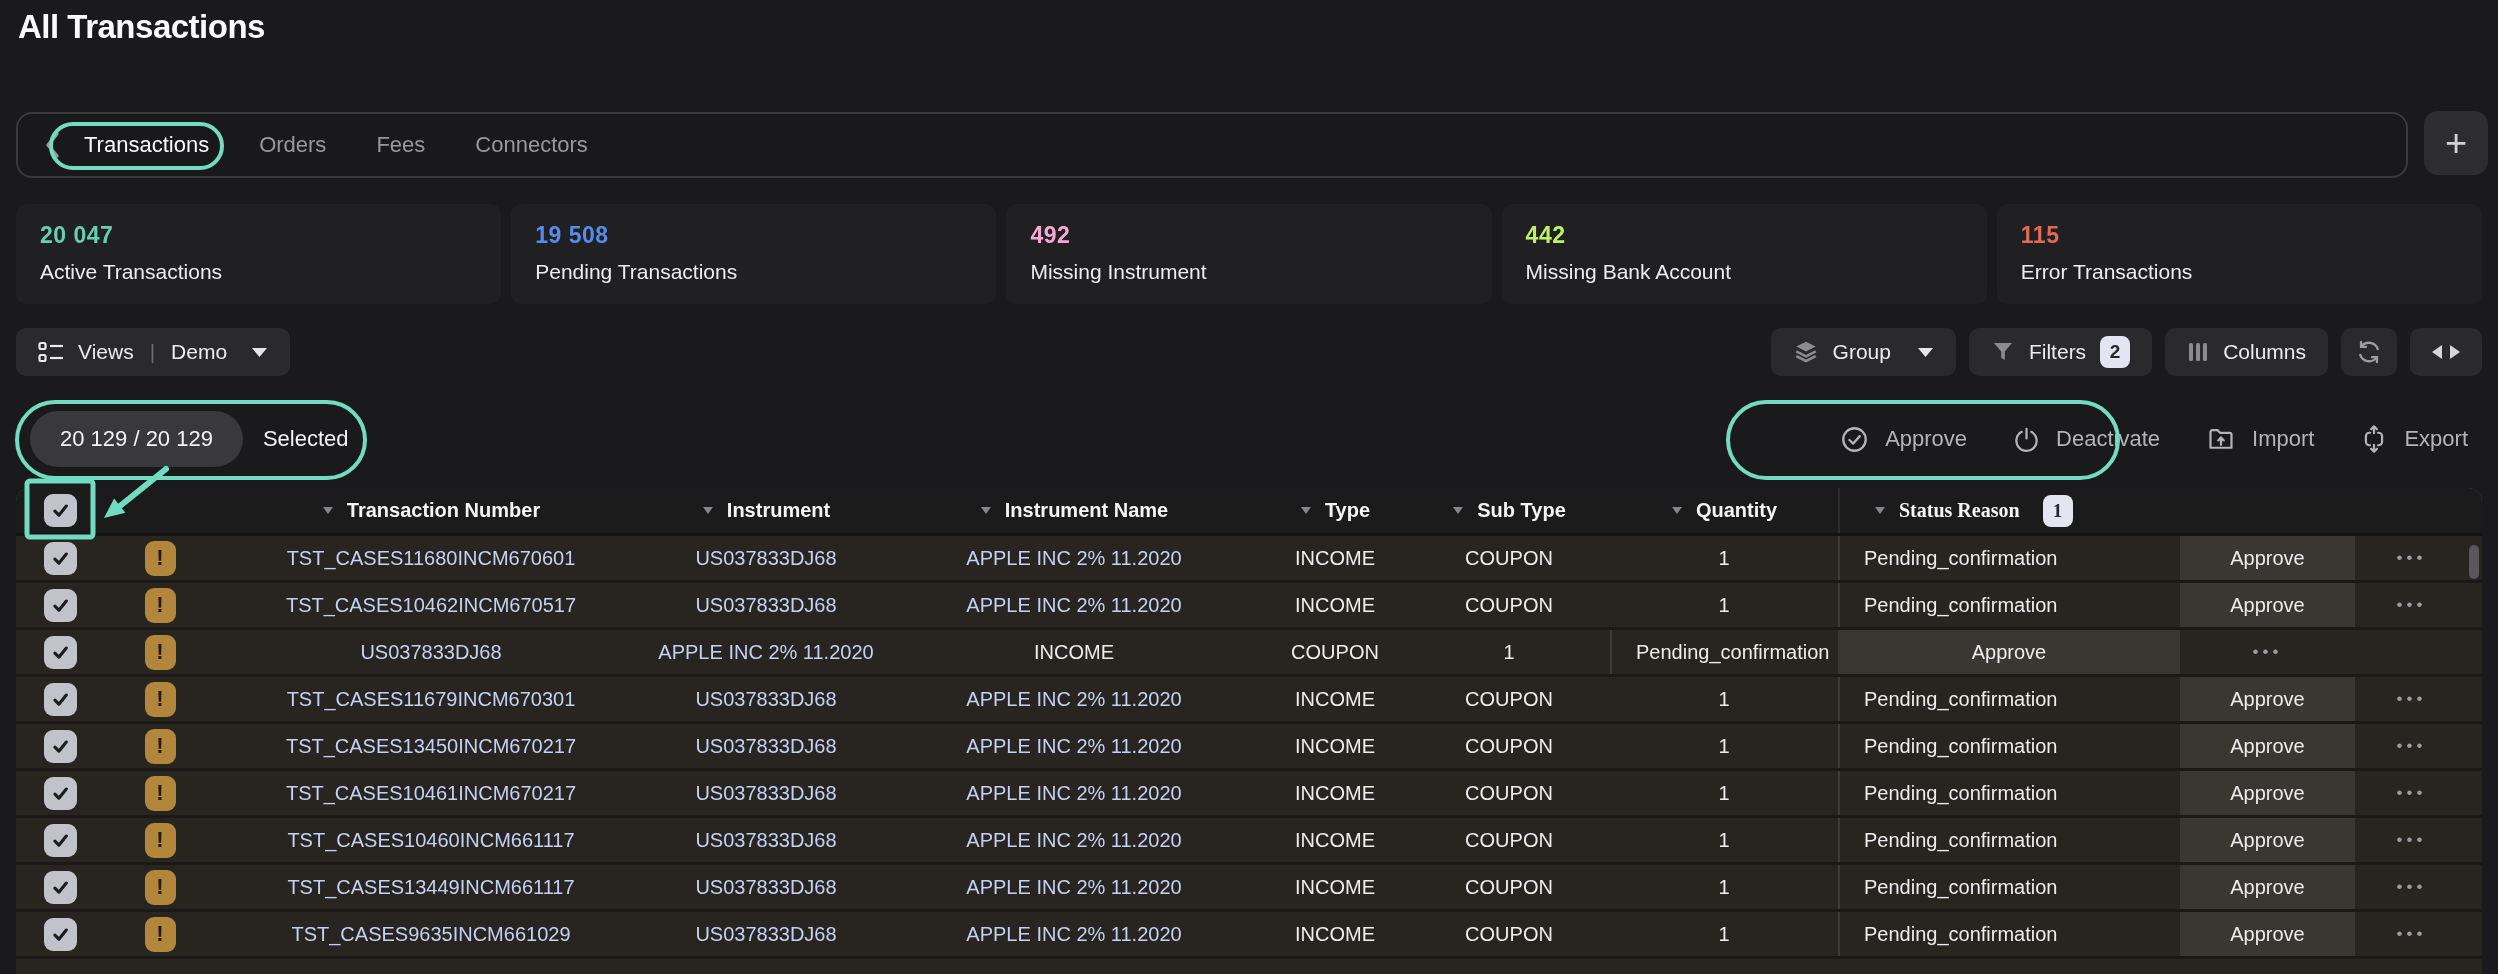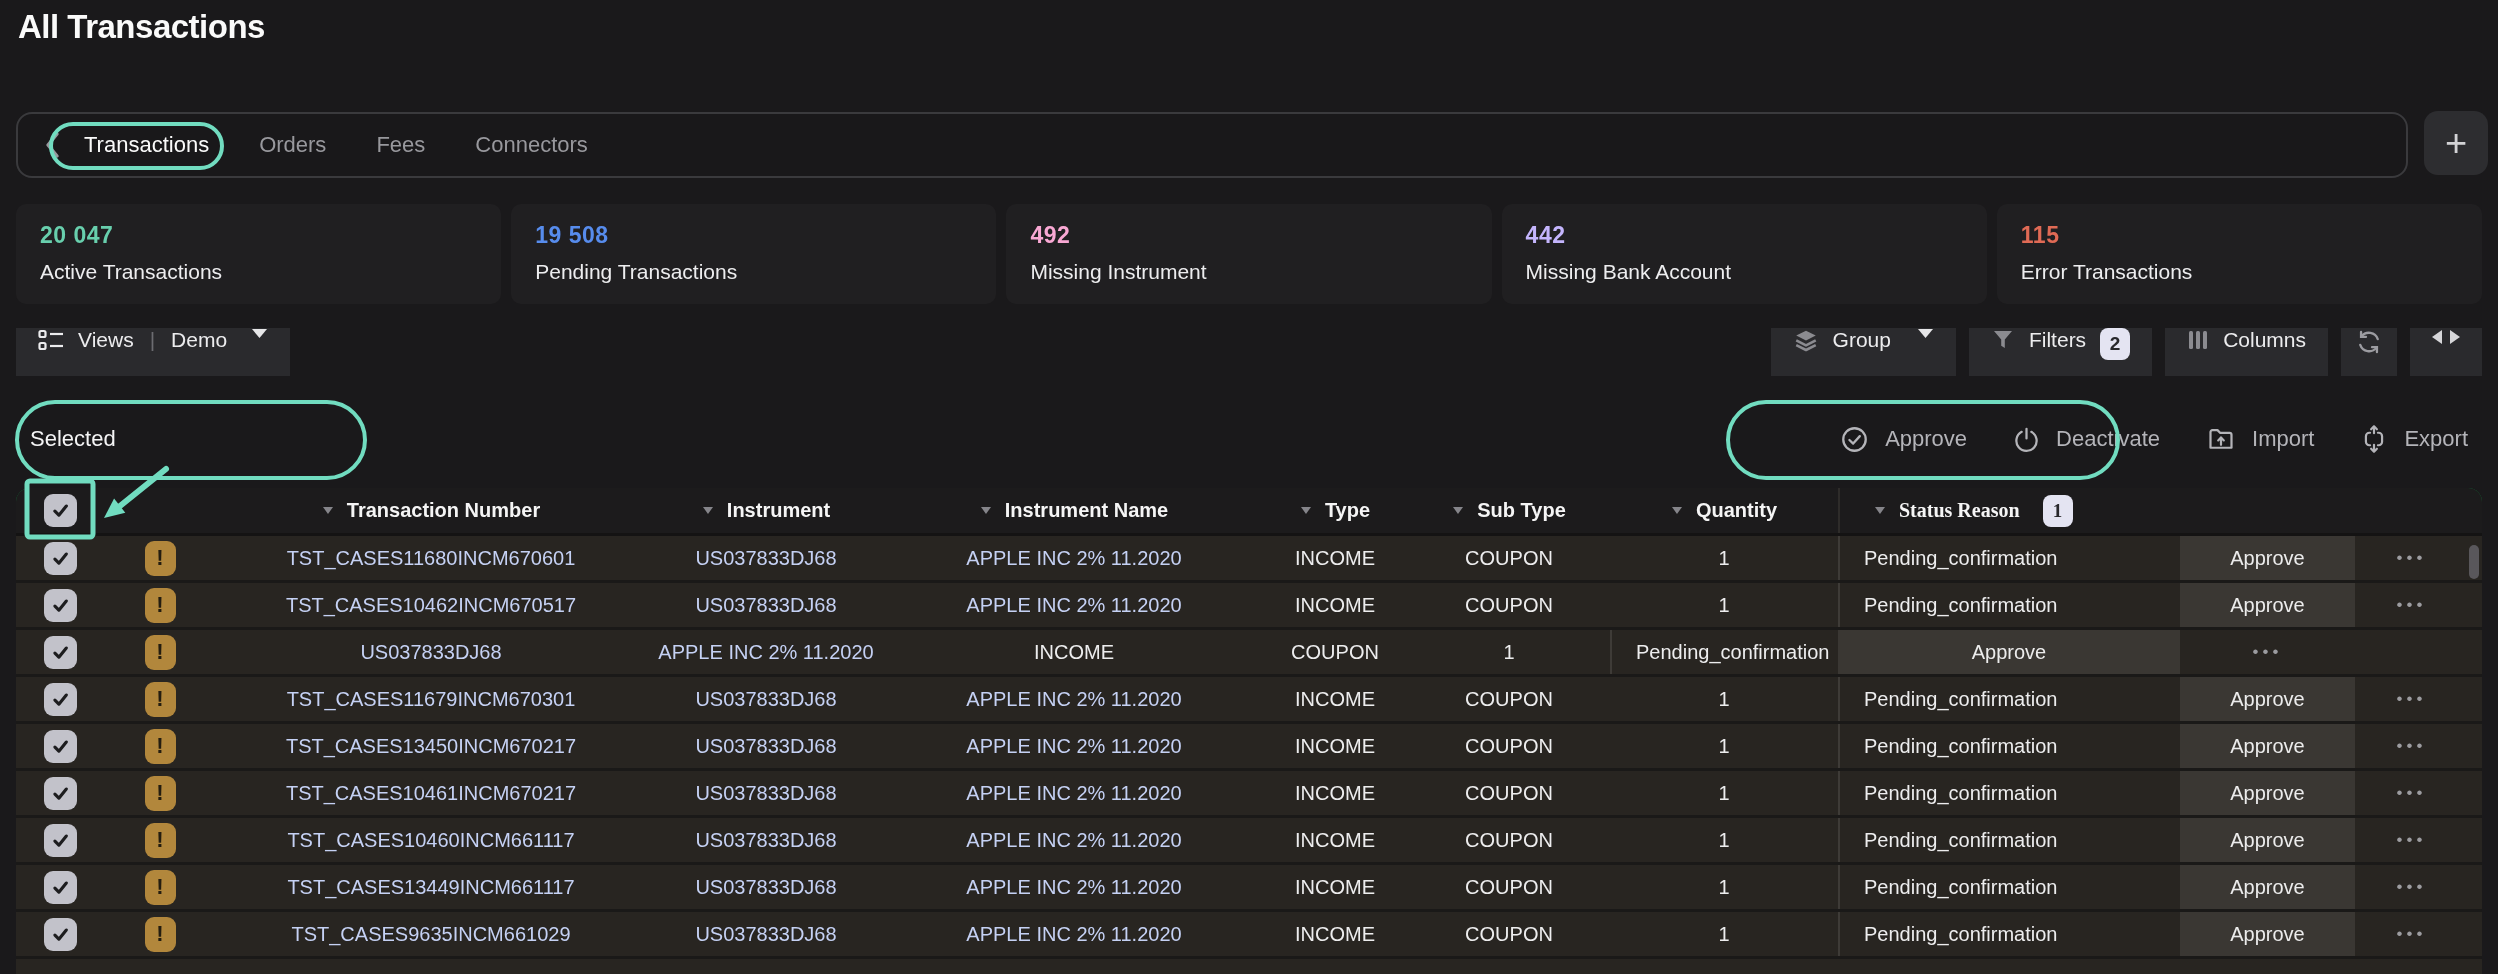--- a/index.html
+++ b/index.html
@@ -19,21 +19,21 @@
   .add-btn { position:absolute; right:10px; top:111px; width:64px; height:64px; border-radius:14px; background:#2d2d30; border:none; color:#d2d2d5; font-size:38px; font-weight:300; display:flex; align-items:center; justify-content:center; line-height:1; }
 
   
   .cards { position:absolute; left:16px; right:16px; top:204px; height:100px; display:flex; gap:10px; }
   .card { flex:1; background:#201f21; border-radius:10px; padding:18px 24px; }
   .card-value { font-size:23px; font-weight:700; letter-spacing:0.5px; }
   .card-label { margin-top:11px; font-size:21px; color:#ededef; }
 
   
   .toolbar { position:absolute; left:16px; right:16px; top:328px; height:48px; display:flex; justify-content:space-between; align-items:center; }
-  .btn { height:48px; background:#2a2a2d; border-radius:0; border:none; display:inline-flex; gap:14px; padding:0 22px; color:#ececee; font-size:21px; white-space:nowrap; }
+  .btn { height:48px; background:#2a2a2d; border-radius:10px; border:none; display:inline-flex; align-items:center; gap:14px; padding:0 22px; color:#ececee; font-size:21px; white-space:nowrap; }
   .toolbar-right { display:flex; gap:13px; }
   .btn.square { width:56px; padding:0; justify-content:center; }
   .btn.navpair { width:72px; padding:0; justify-content:center; gap:6px; }
   .pipe { color:#6c6c71; margin:0 2px; }
   .count-badge { background:#e4e4f2; color:#28282b; border-radius:8px; min-width:30px; height:32px; display:inline-flex; align-items:center; justify-content:center; font-size:19px; font-weight:600; padding:0 8px; }
 
   
   .selectionbar { position:absolute; left:16px; right:16px; top:400px; height:78px; display:flex; justify-content:space-between; align-items:center; }
   .sel-left { display:flex; align-items:center; gap:20px; padding-left:14px; }
   .sel-pill { background:#38383d; border-radius:28px; height:56px; display:inline-flex; align-items:center; padding:0 30px; font-size:22px; color:#f4f4f5; }
@@ -90,21 +90,21 @@
     </div>
     <div class="card">
       <div class="card-value" style="color: rgb(87, 140, 237);">19 508</div>
       <div class="card-label">Pending Transactions</div>
     </div>
     <div class="card">
       <div class="card-value" style="color: #f9a8d4;">492</div>
       <div class="card-label">Missing Instrument</div>
     </div>
     <div class="card">
-      <div class="card-value" style="color: #c4b5fd;">442</div>
+      <div class="card-value" style="color: #bef264;">442</div>
       <div class="card-label">Missing Bank Account</div>
     </div>
     <div class="card">
       <div class="card-value" style="color: rgb(224, 106, 85);">115</div>
       <div class="card-label">Error Transactions</div>
     </div>
   </div>
 
   <div class="toolbar">
     <button class="btn">
@@ -184,20 +184,21 @@
             <svg width="13" height="18" viewBox="0 0 13 18">
               <polygon points="1,2 11,9 1,16" fill="#d6d6d9"></polygon>
             </svg>
           </span>
       </button>
     </div>
   </div>
 
   <div class="selectionbar">
     <div class="sel-left">
+      <span class="sel-pill">20 129 / 20 129</span>
       <span class="sel-label">Selected</span>
     </div>
     <div class="sel-right">
       <button class="action-btn">
         <span class="icon">
           <svg width="29" height="29" viewBox="0 0 24 24" fill="none" stroke="#b4b4b9" stroke-width="1.9">
               <circle cx="12" cy="12" r="9.3"></circle>
               <polyline points="7.8,12.4 10.9,15.4 16.4,9.2" stroke-linecap="round" stroke-linejoin="round"></polyline>
             </svg>
         </span>

